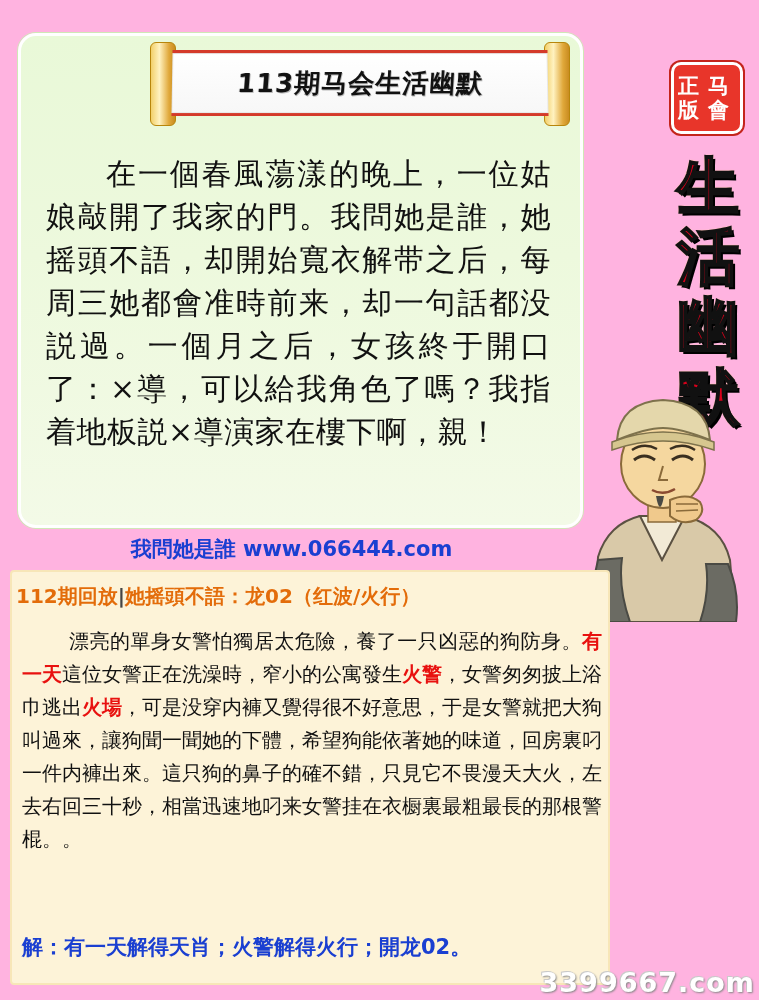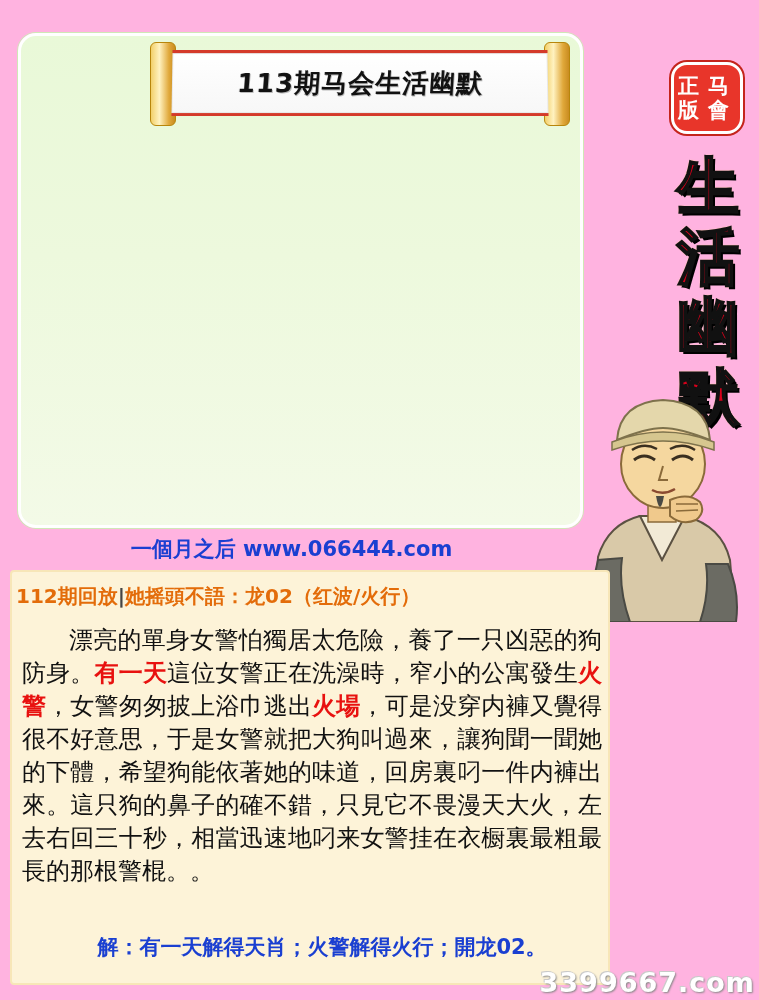--- a/index.html
+++ b/index.html
@@ -104,21 +104,21 @@
     text-shadow: 3px 3px 0 #000, 0 0 2px #ff0;
   }
 
   
   .stamp {
     position: absolute;
     right: 16px; top: 62px;
     width: 72px; height: 72px;
     background: #e8352a;
     border: 3px solid #fff;
-    border-radius: 16px;
+    border-radius: 10px;
     box-shadow: 0 0 0 2px #c4241c;
     display: flex; align-items: center; justify-content: center;
     gap: 2px;
     padding: 4px;
   }
   .stamp .col {
     display: flex; flex-direction: column;
     align-items: center; justify-content: center;
     color: #fff;
     font-family: "DejaVu Sans", sans-serif;
@@ -145,37 +145,36 @@
     font-family: "DejaVu Sans", sans-serif;
     font-size: 20px;
     font-weight: bold;
     color: #e36c0a;
   }
   .recap-line .sep { color: #444; }
   .story {
     position: absolute;
     left: 22px; top: 625px;
     width: 580px;
-    font-family: Liberation Mono, monospace;
-    font-size: 24px;
+    font-family: Liberation Serif, serif;
+    font-size: 20px;
     line-height: 33px;
     color: #111;
     text-align: justify;
     text-indent: 47px;
   }
   .story .hl { color: #e8110f; font-weight: bold; }
   .answer {
     position: absolute;
     left: 22px; top: 933px;
     width: 600px;
     font-family: "DejaVu Sans", sans-serif;
     font-size: 21px;
     font-weight: bold;
     color: #1a3fd1;
-    text-align: center;
   }
   .watermark {
     position: absolute;
     right: 4px; bottom: 2px;
     font-family: "DejaVu Sans", sans-serif;
     font-size: 27px;
     font-weight: bold;
     color: #ffffff;
     text-shadow: 1px 1px 2px #888, -1px -1px 0 #ccc;
     letter-spacing: 1px;
@@ -190,22 +189,23 @@
   <div class="green-panel"></div>
 
   <div class="banner">
     <div class="rod left"></div>
     <div class="rod right"></div>
     <div class="paper">
       <div class="banner-text">113期马会生活幽默</div>
     </div>
   </div>
 
-
-  <div class="forum-line">一個月之后 www.066444.com</div>
+  <div class="green-body">在一個春風蕩漾的晚上，一位姑娘敲開了我家的門。我問她是誰，她摇頭不語，却開始寬衣解带之后，每周三她都會准時前来，却一句話都没説過。一個月之后，女孩終于開口了：×導，可以給我角色了嗎？我指着地板説×導演家在樓下啊，親！</div>
+
+  <div class="forum-line">我問她是誰 www.066444.com</div>
 
   <div class="stamp">
     <div class="col">正版</div>
     <div class="col">马會</div>
   </div>
 
   <div class="vtitle">
     <span>生</span>
     <span>活</span>
     <span>幽</span>

